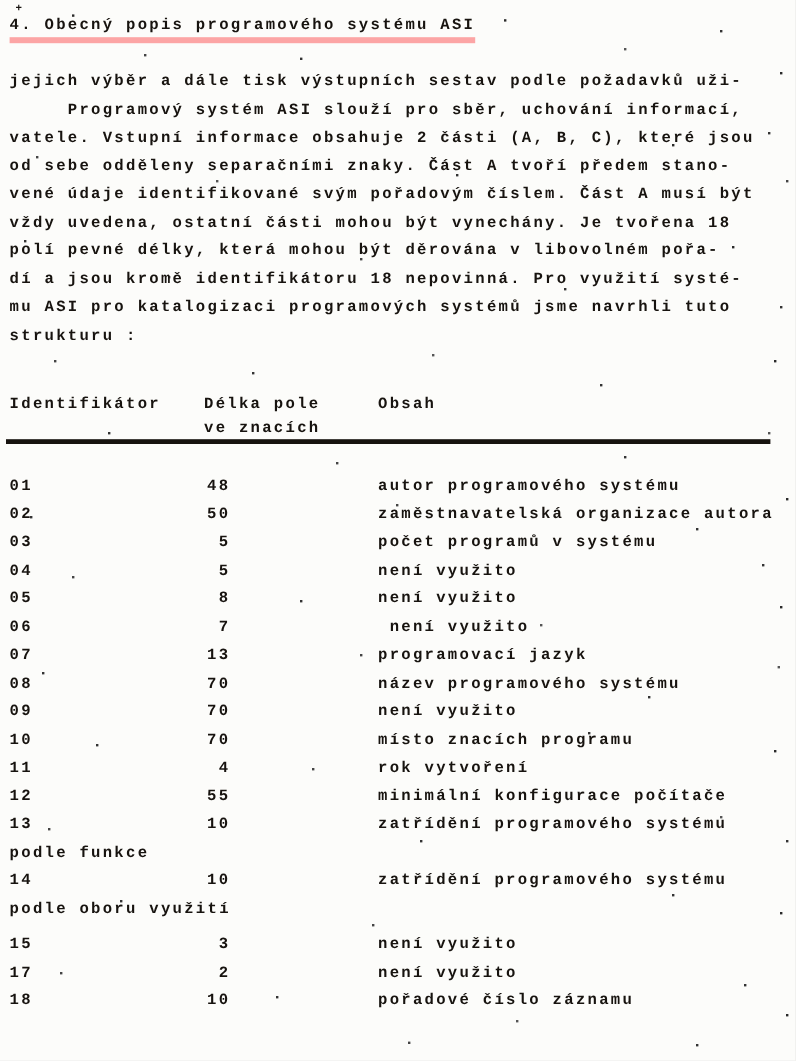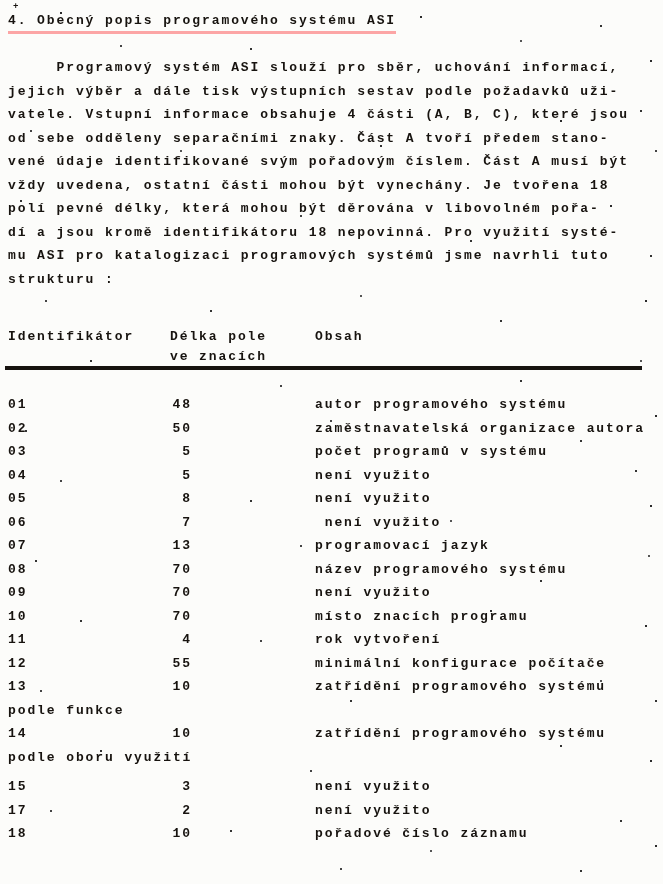--- a/index.html
+++ b/index.html
@@ -27,21 +27,21 @@
     letter-spacing: 0;
   }
   .heading {
     position: absolute;
     left: 8px;
     top: 13px;
     white-space: pre;
   }
   .heading span {
     display: inline-block;
-    border-bottom: 3px solid #fca5a5;
+    border-bottom: 5px solid #fca5a5;
     padding-bottom: 3px;
   }
   .paragraph {
     position: absolute;
     left: 8px;
     top: 56px;
     line-height: 23.5px;
   }
   .paragraph div { white-space: pre; }
   .thead-id   { position: absolute; left: 8px;   top: 327px; line-height: 20px; font-family: Liberation Mono, monospace; }
@@ -100,23 +100,23 @@
 
 <div class="page">
 
   <div class="speckles"></div>
 
   <div class="artifact-plus">+</div>
 
   <div class="heading"><span>4. Obecný popis programového systému ASI</span></div>
 
   <div class="paragraph">
+    <div>jejich výběr a dále tisk výstupních sestav podle požadavků uži-</div>
     <div>     Programový systém ASI slouží pro sběr, uchování informací,</div>
-    <div>jejich výběr a dále tisk výstupních sestav podle požadavků uži-</div>
-    <div>vatele. Vstupní informace obsahuje 4 části (A, B, C), které jsou</div>
+    <div>vatele. Vstupní informace obsahuje 2 části (A, B, C), které jsou</div>
     <div>od sebe odděleny separačními znaky. Část A tvoří předem stano-</div>
     <div>vené údaje identifikované svým pořadovým číslem. Část A musí být</div>
     <div>vždy uvedena, ostatní části mohou být vynechány. Je tvořena 18</div>
     <div>polí pevné délky, která mohou být děrována v libovolném pořa-</div>
     <div>dí a jsou kromě identifikátoru 18 nepovinná. Pro využití systé-</div>
     <div>mu ASI pro katalogizaci programových systémů jsme navrhli tuto</div>
     <div>strukturu :</div>
   </div>
 
   <div class="thead-id">Identifikátor</div>

